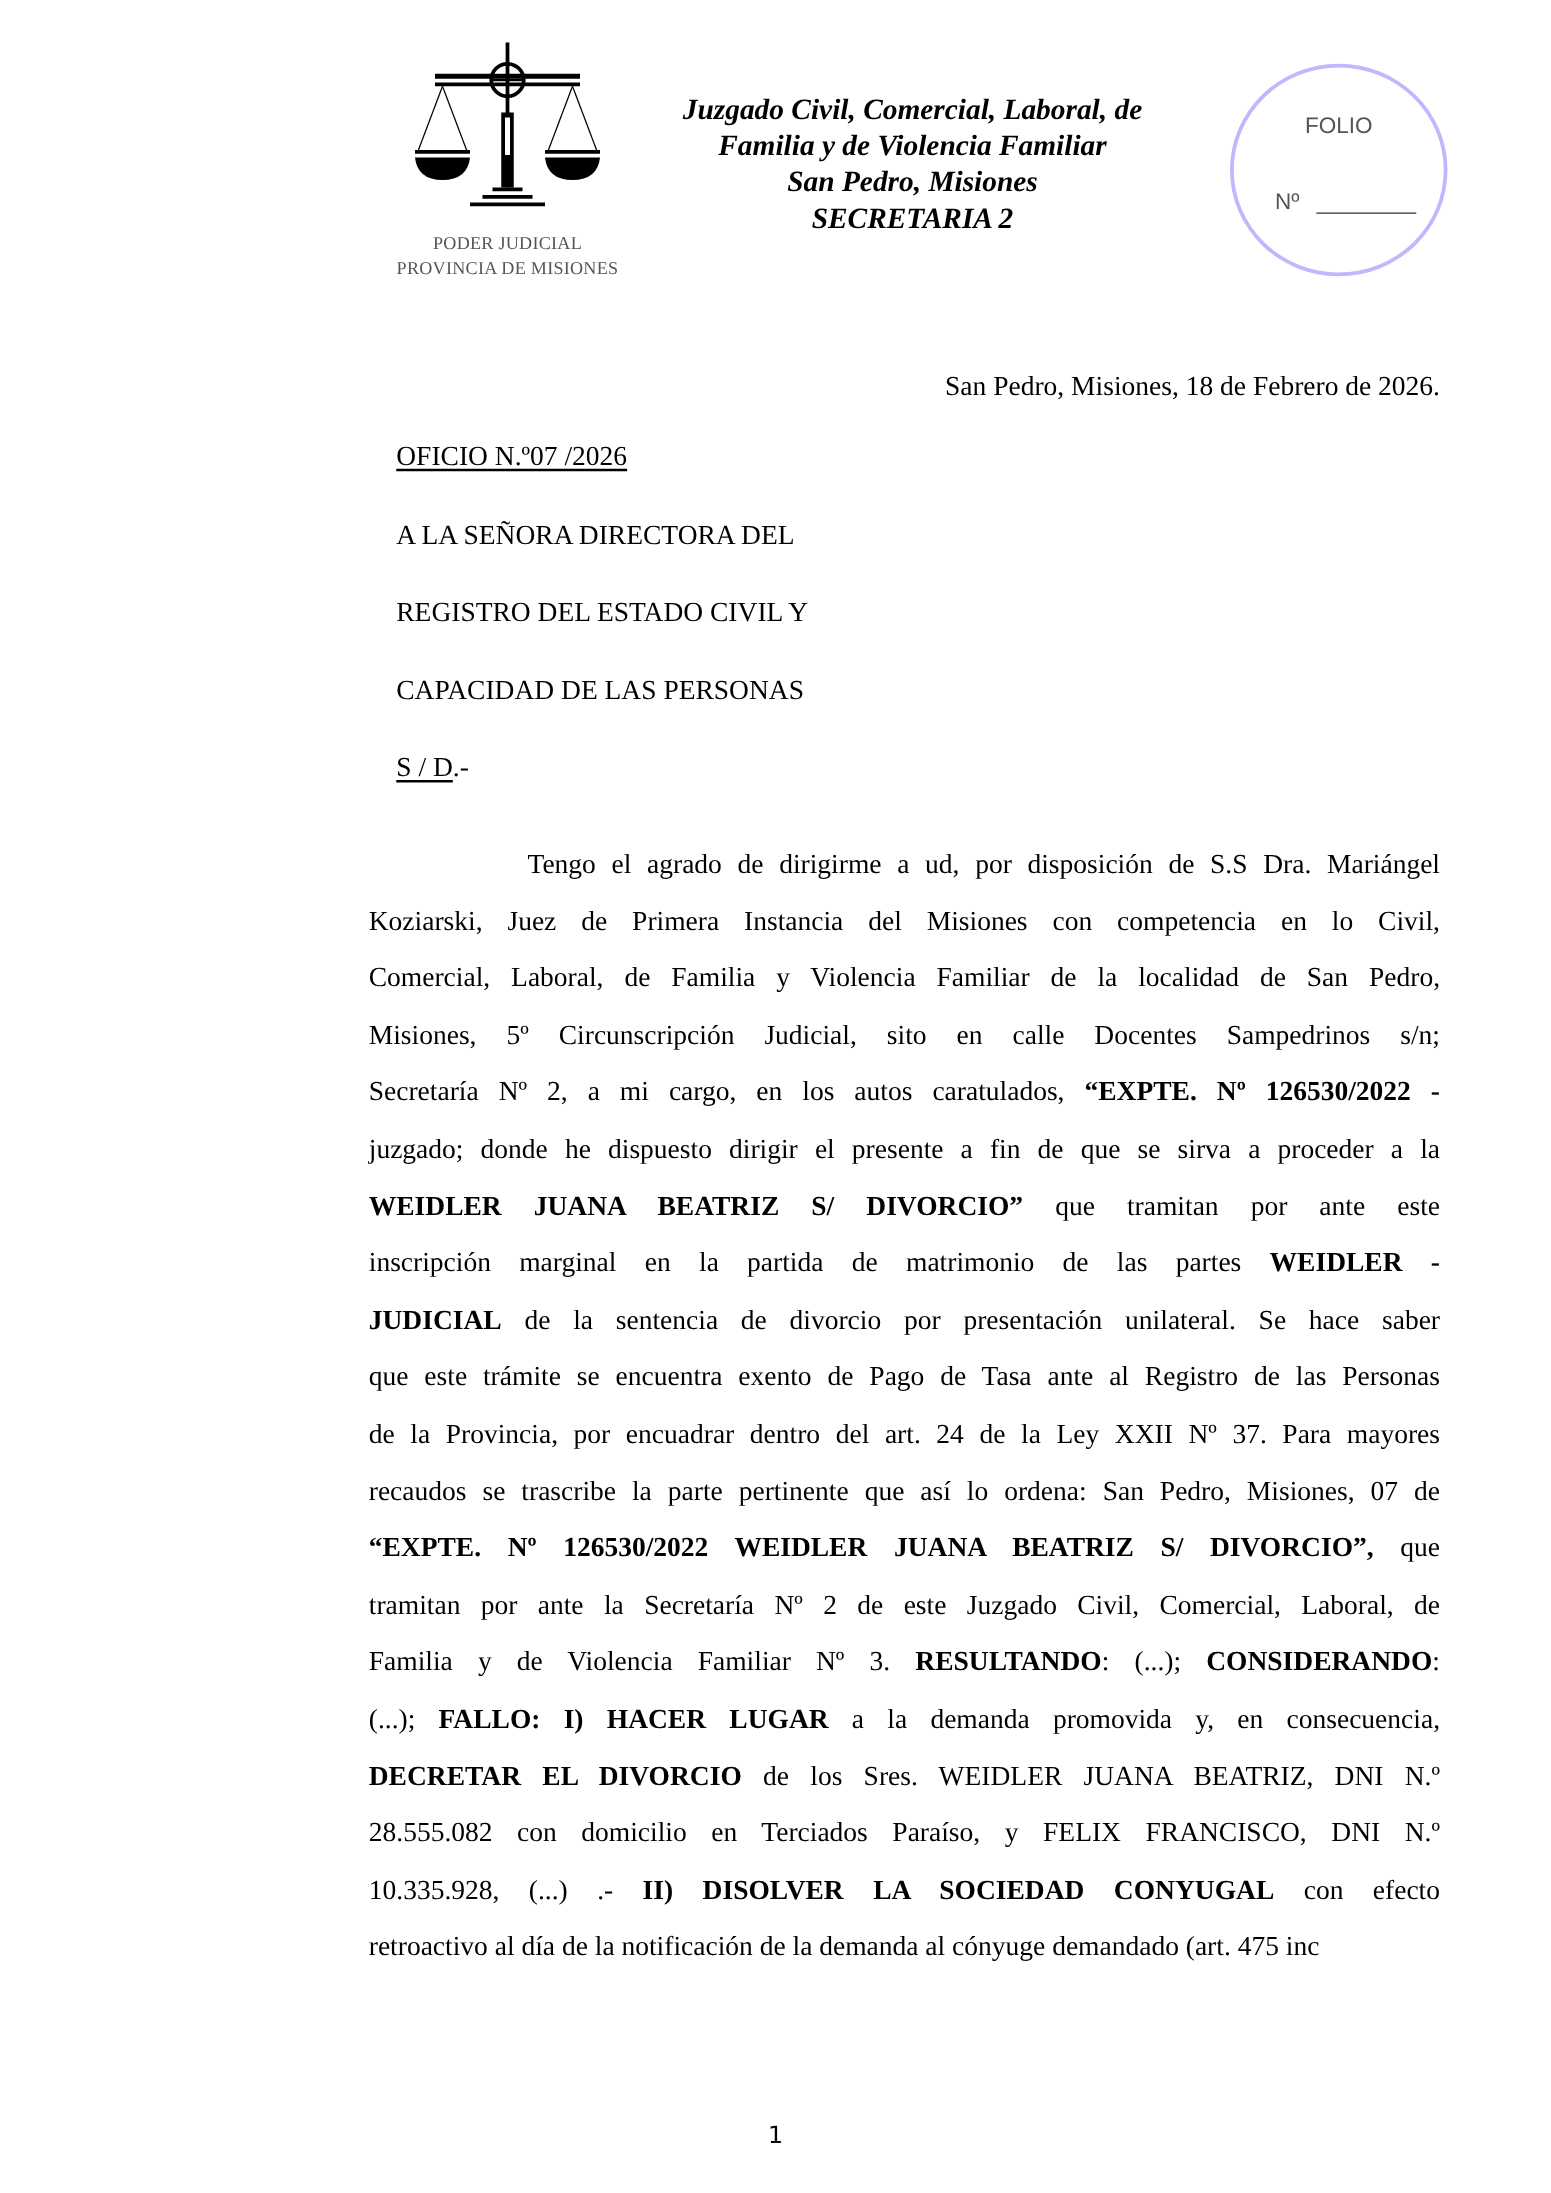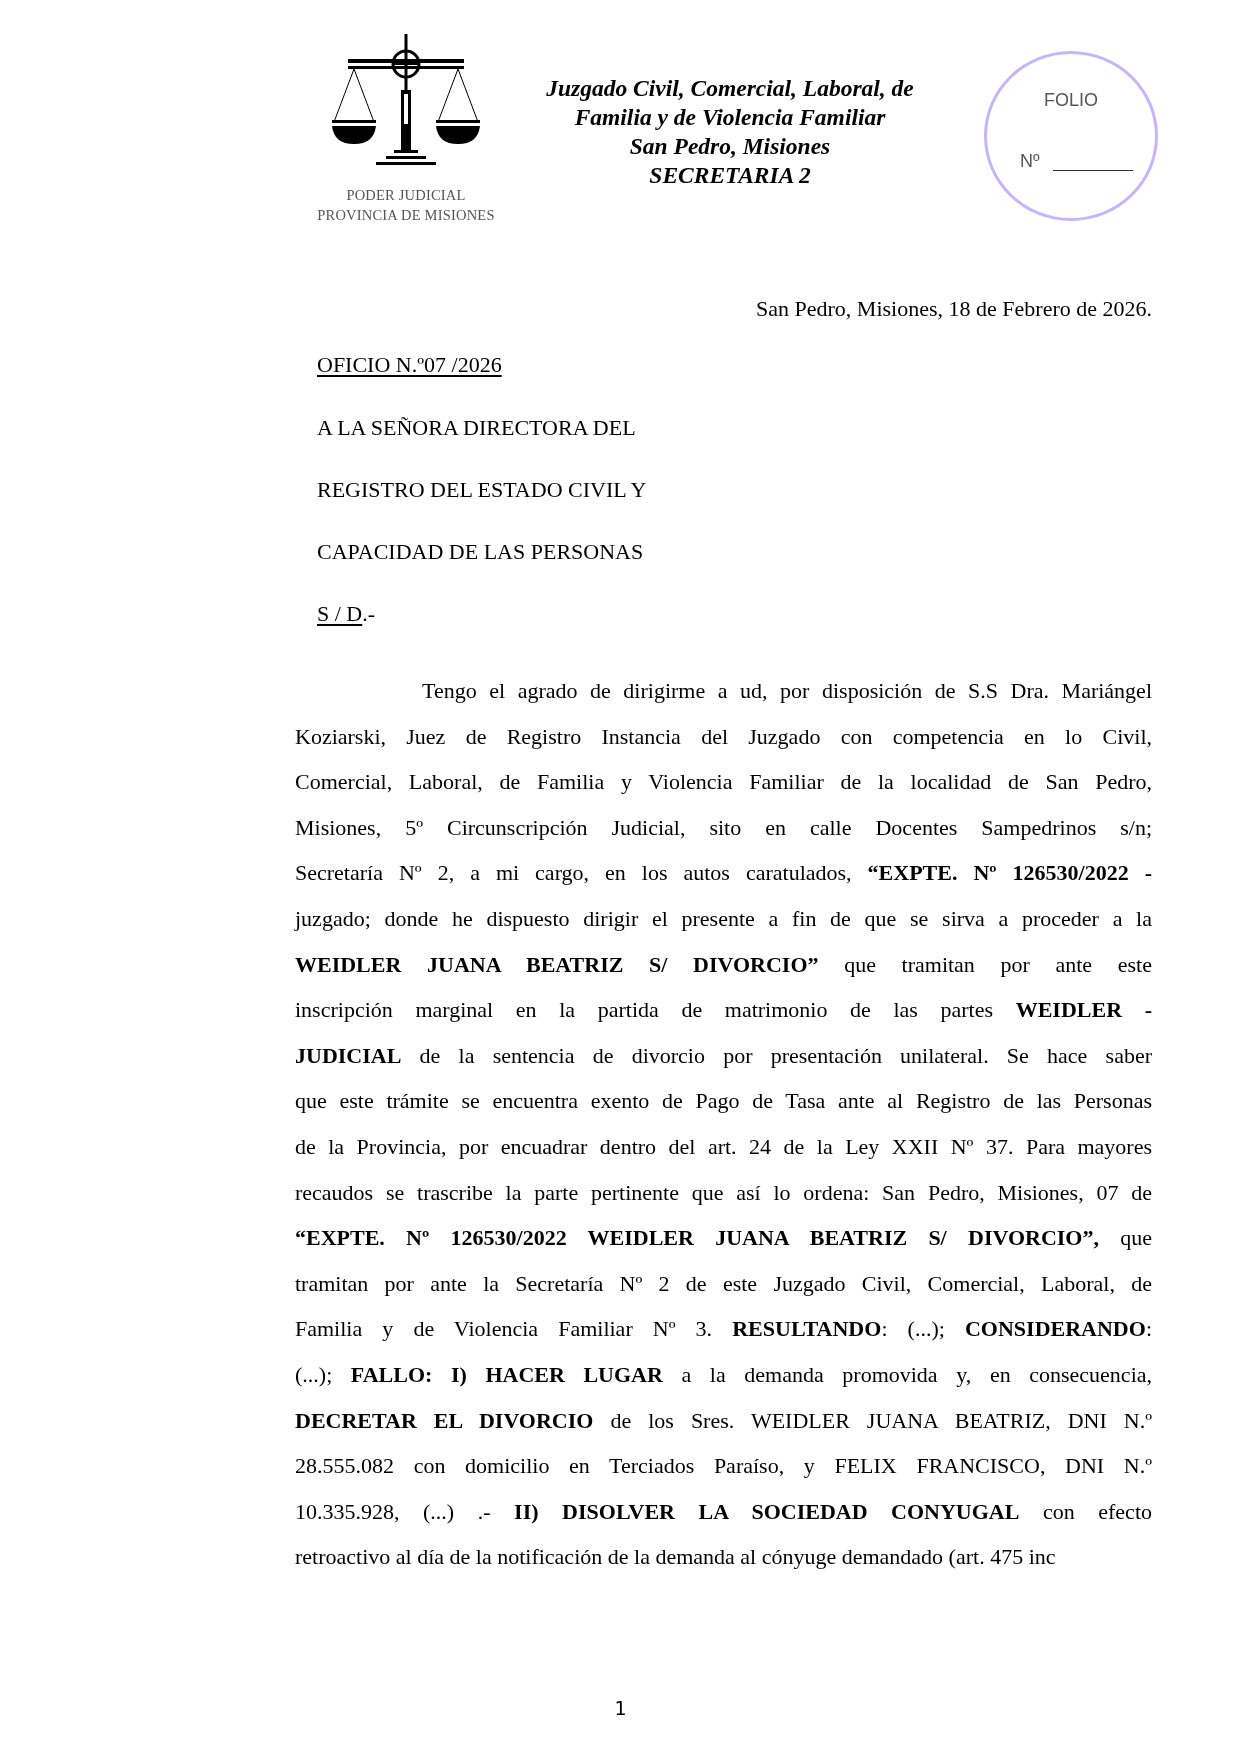--- a/index.html
+++ b/index.html
@@ -97,21 +97,21 @@
 
 <div class="hdr" style="top:415px">A LA SEÑORA DIRECTORA DEL</div>
 <div class="hdr" style="top:477px">REGISTRO DEL ESTADO CIVIL Y</div>
 <div class="hdr" style="top:539px">CAPACIDAD DE LAS PERSONAS</div>
 <div class="hdr" style="top:601px">
   <span class="u">S / D</span><span>.-</span>
 </div>
 
 <div class="body" id="body">
     <div class="line indent"><span>Tengo el agrado de dirigirme a ud, por disposición de S.S Dra. Mariángel</span></div>
-    <div class="line"><span>Koziarski, Juez de Registro Instancia del Juzgado con competencia en lo Civil,</span></div>
+    <div class="line"><span>Koziarski, Juez de Primera Instancia del Misiones con competencia en lo Civil,</span></div>
     <div class="line"><span>Comercial, Laboral, de Familia y Violencia Familiar de la localidad de San Pedro,</span></div>
     <div class="line"><span>Misiones, 5º Circunscripción Judicial, sito en calle Docentes Sampedrinos s/n;</span></div>
     <div class="line"><span>Secretaría Nº 2, a mi cargo, en los autos caratulados, </span><b>“EXPTE. Nº 126530/2022 -</b></div>
     <div class="line"><span>juzgado; donde he dispuesto dirigir el presente a fin de que se sirva a proceder a la</span></div>
     <div class="line"><b>WEIDLER JUANA BEATRIZ S/ DIVORCIO”</b><span> que tramitan por ante este</span></div>
     <div class="line"><span>inscripción marginal en la partida de matrimonio de las partes </span><b>WEIDLER -</b></div>
     <div class="line"><b>JUDICIAL</b><span> de la sentencia de divorcio por presentación unilateral. Se hace saber</span></div>
     <div class="line"><span>que este trámite se encuentra exento de Pago de Tasa ante al Registro de las Personas</span></div>
     <div class="line"><span>de la Provincia, por encuadrar dentro del art. 24 de la Ley XXII Nº 37. Para mayores</span></div>
     <div class="line"><span>recaudos se trascribe la parte pertinente que así lo ordena: San Pedro, Misiones, 07 de</span></div>

